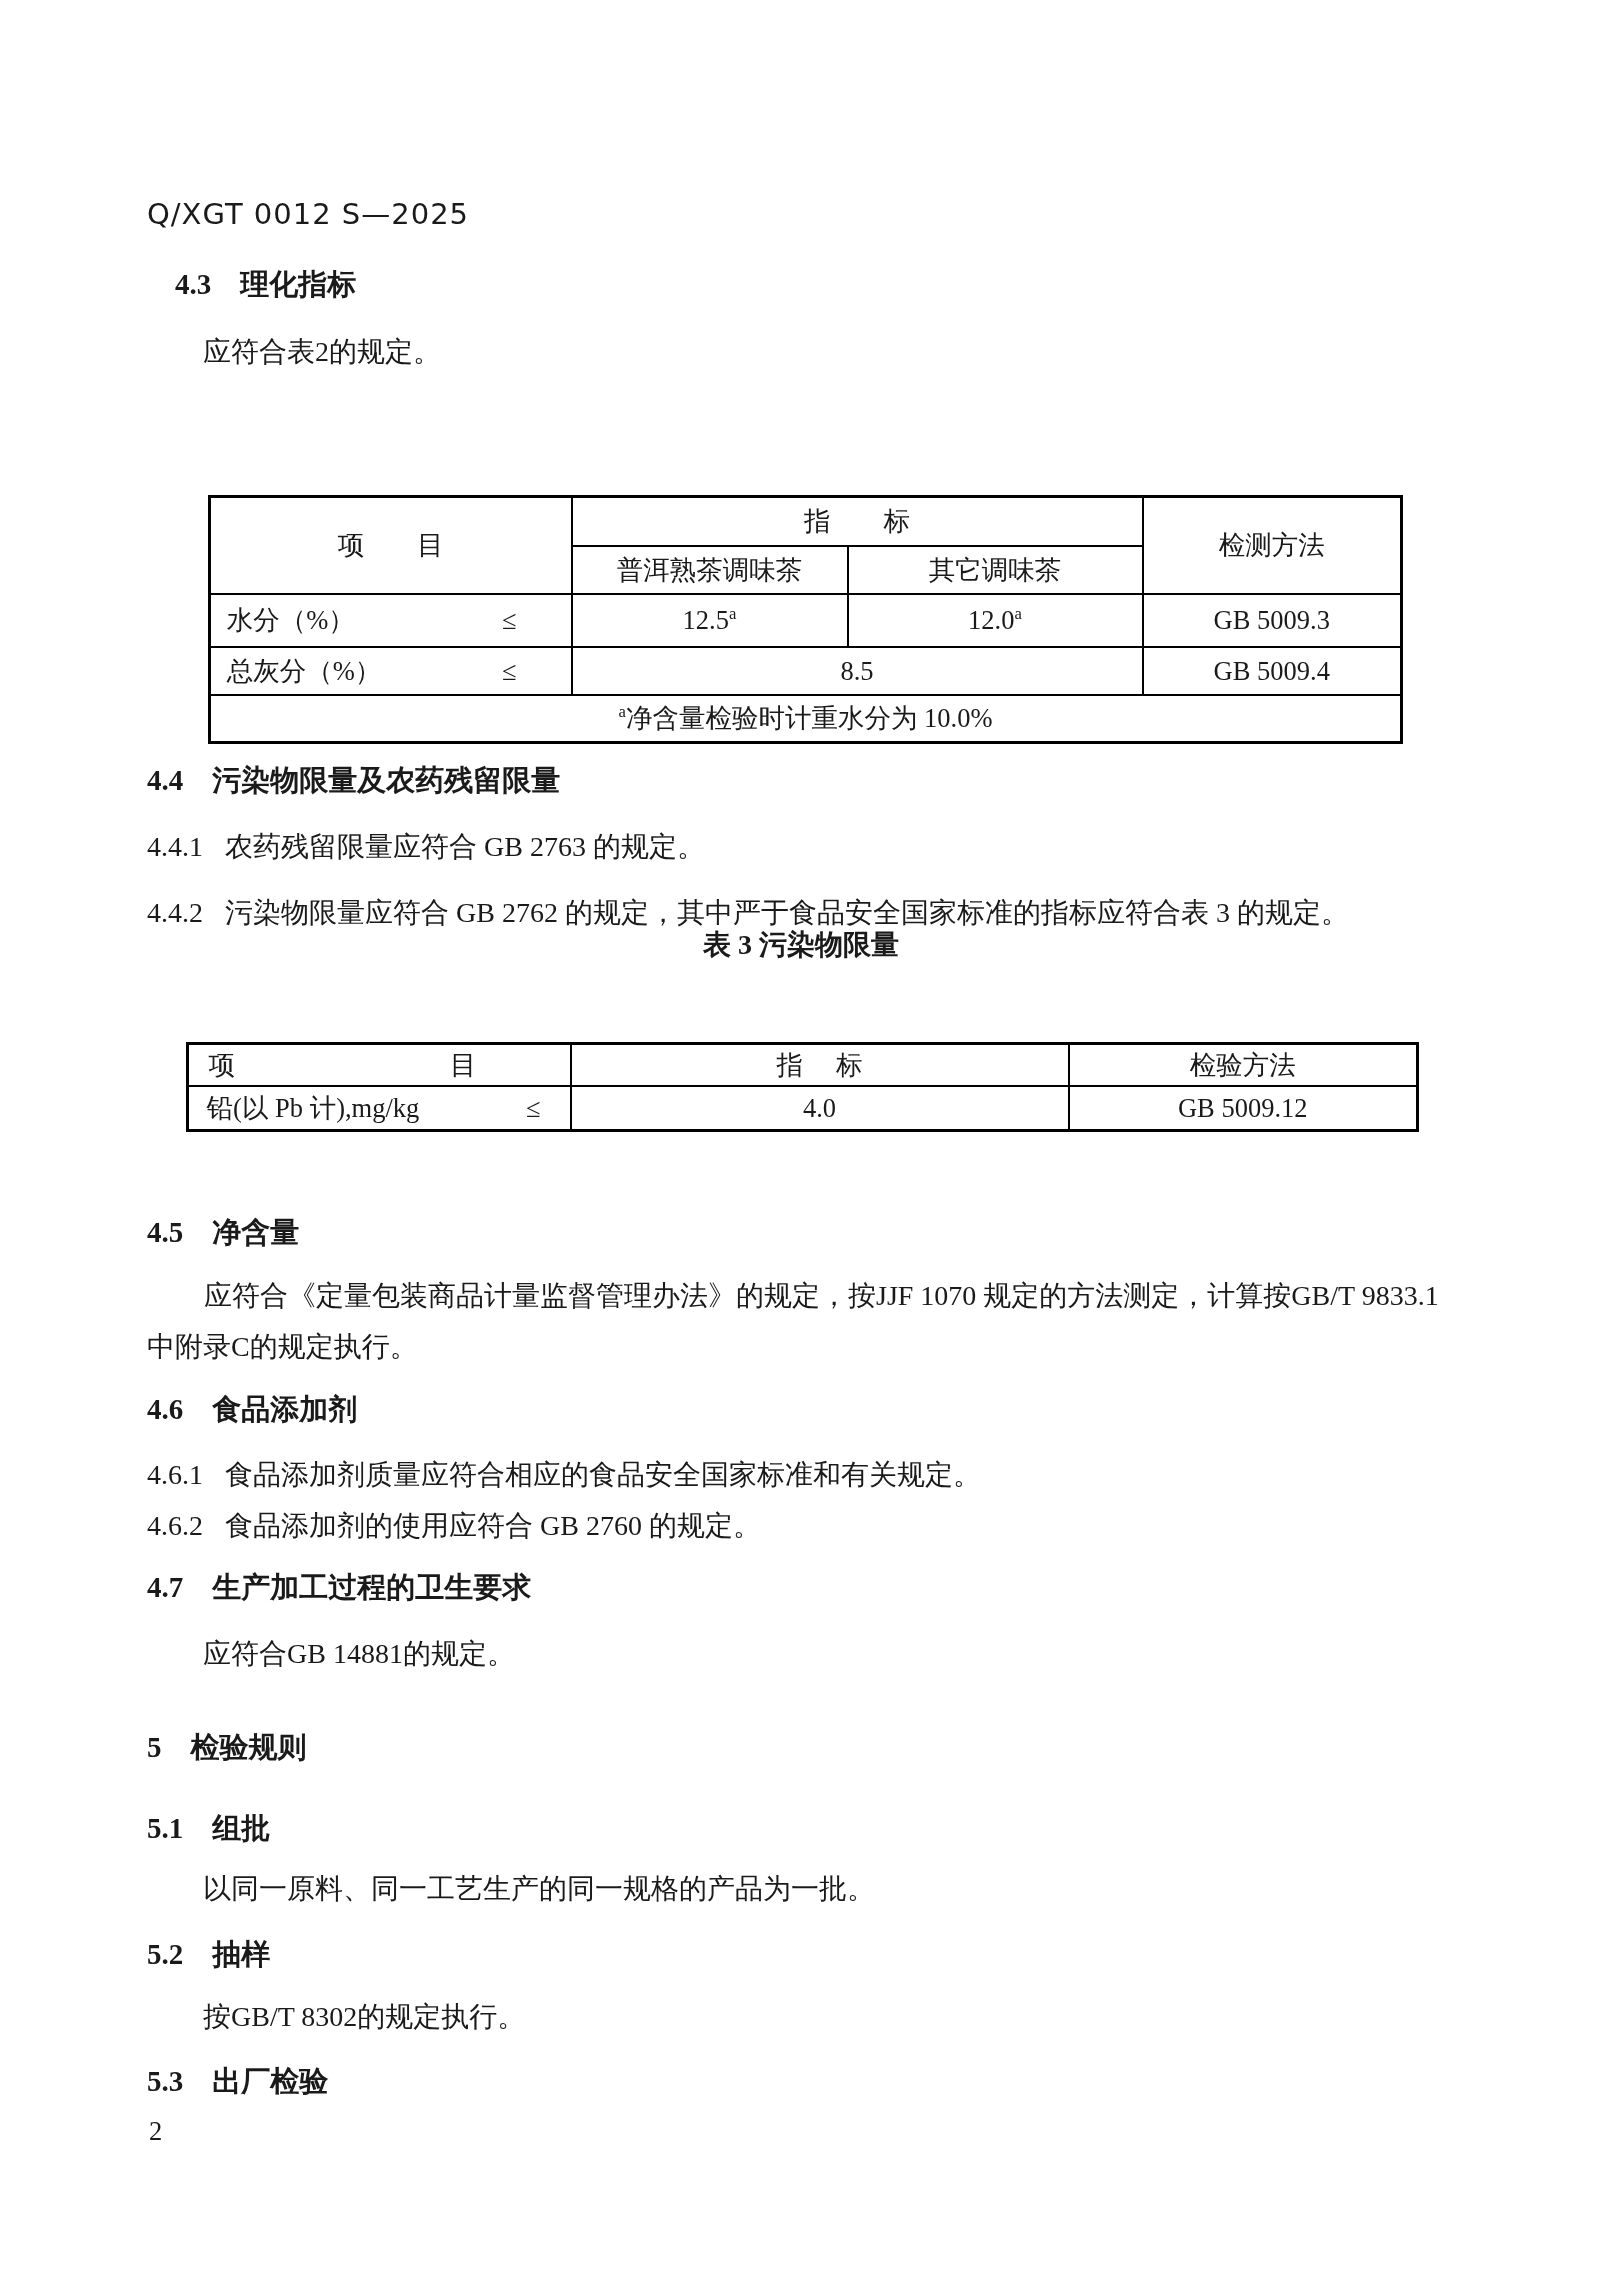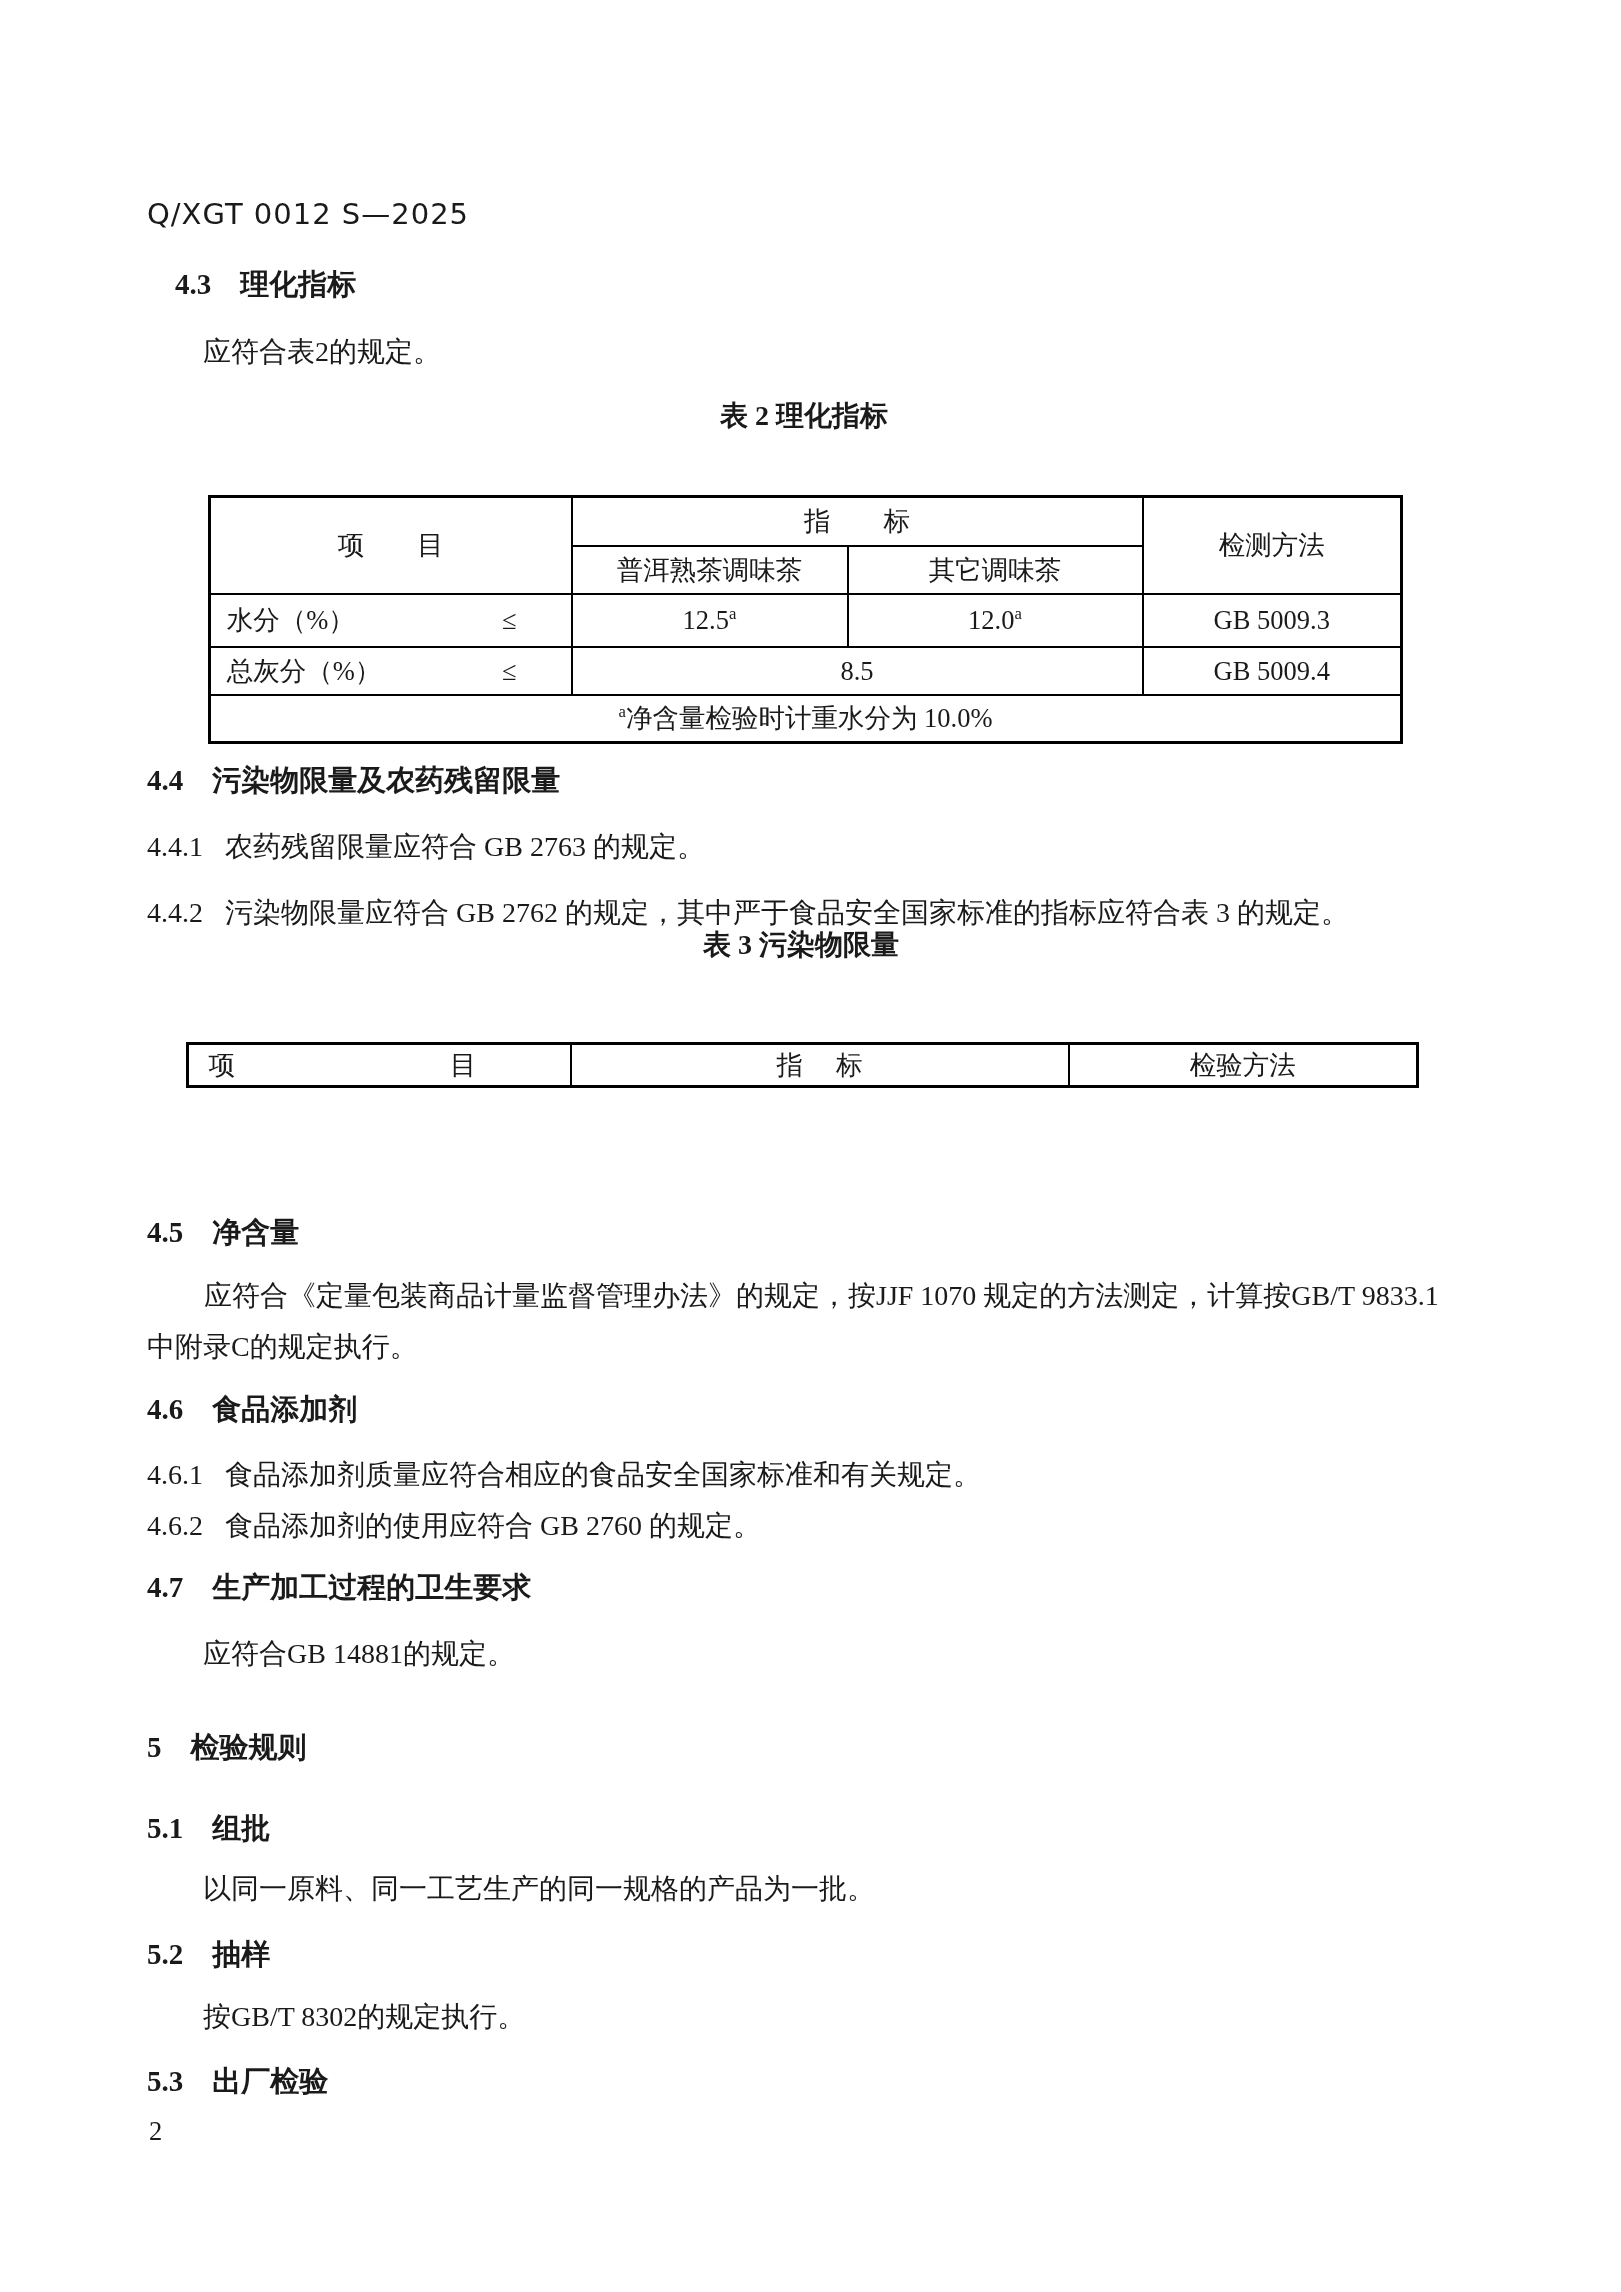--- a/index.html
+++ b/index.html
@@ -50,21 +50,20 @@
 
 <div class="page">
 
   <div class="abs docnum" style="left:147px;top:196px;">Q/XGT 0012 S—2025</div>
 
   <div class="abs h" style="left:147px;top:267px;margin-left:28px;">
     <span class="num">4.3</span><span>理化指标</span>
   </div>
   <div class="abs p" style="left:203px;top:335px;">应符合表2的规定。</div>
 
-  <div class="abs cap" style="left:208px;top:399px;width:1192px;">表 2  理化指标</div>
 
   <table class="tbl" style="left:208px;top:495px;width:1192px;">
     <colgroup>
         <col style="width:362px">
         <col style="width:276px">
         <col style="width:295px">
         <col style="width:259px">
       </colgroup>
     <tbody>
         <tr>
@@ -127,20 +126,30 @@
         <tr>
       <td class="itemcell thickbottom" style="height:40px;">
         <div class="spreadflex">
           <span>项</span>
           <span>目</span>
         </div>
       </td>
       <td class="thickbottom">指　 标</td>
       <td class="thickbottom">检验方法</td>
     </tr>
+    <tr>
+      <td class="itemcell" style="height:42px;">
+        <div class="itemflex3">
+          <span>铅(以 Pb 计),mg/kg</span>
+          <span>≤</span>
+        </div>
+      </td>
+      <td>4.0</td>
+      <td>GB 5009.12</td>
+    </tr>
   </tbody>
     </table>
 
   <div class="abs h" style="left:147px;top:1215px;">
     <span class="num">4.5</span><span>净含量</span>
   </div>
   <div class="abs longpara" style="left:147px;top:1270px;">
     <div style="text-indent:57px;">应符合《定量包装商品计量监督管理办法》的规定，按JJF 1070 规定的方法测定，计算按GB/T 9833.1</div>
     <div>中附录C的规定执行。</div>
   </div>

